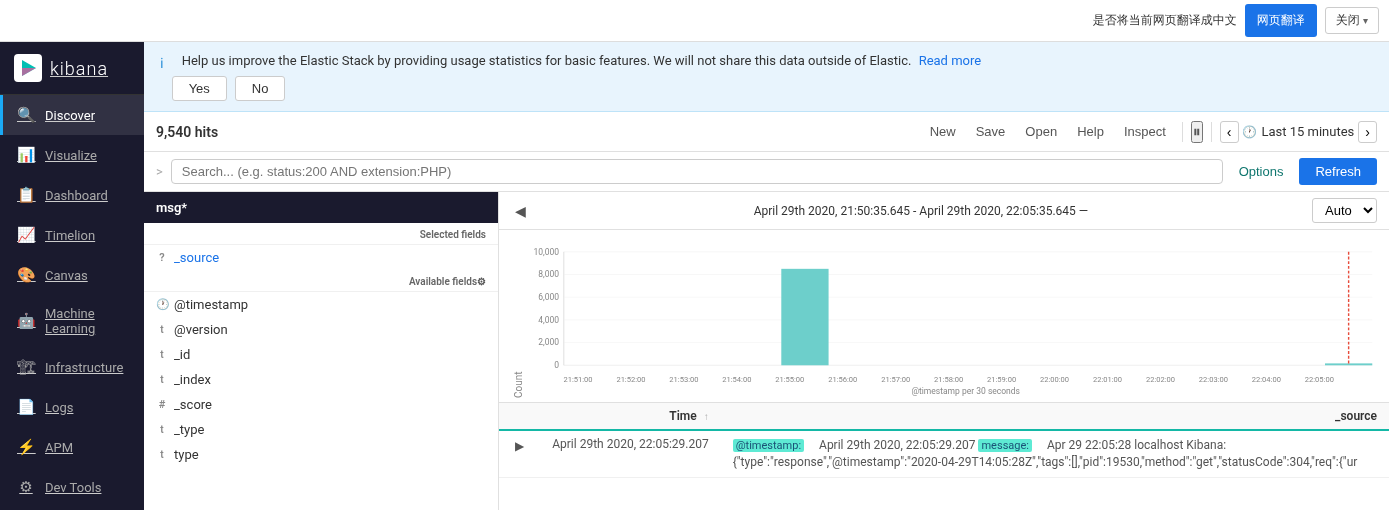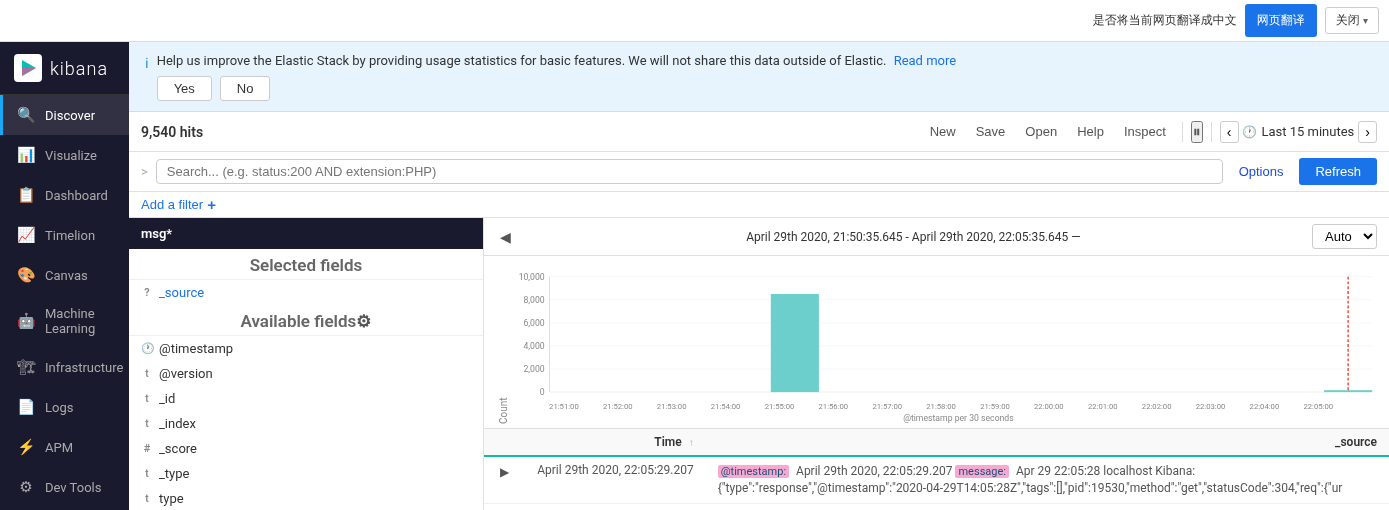--- a/index.html
+++ b/index.html
@@ -16,21 +16,21 @@
     }
     .close-btn {
       background: none; border: 1px solid #ccc; padding: 4px 10px; border-radius: 3px; cursor: pointer; font-size: 12px; color: #333;
     }
     .close-btn-arrow { font-size: 10px; color: #666; }
 
     .app-container { display: flex; flex: 1; overflow: hidden; }
 
     
     .sidebar {
-      width: 129px; background: #1a1a2e; color: #ccc; display: flex; flex-direction: column; flex-shrink: 0;
+      width: 144px; background: #1a1a2e; color: #ccc; display: flex; flex-direction: column; flex-shrink: 0; text-decoration: underline;
     }
     .sidebar-logo {
       display: flex; align-items: center; gap: 8px; padding: 12px 14px; border-bottom: 1px solid #333;
     }
     .logo-icon {
       width: 28px; height: 28px; background: #fff; border-radius: 4px; display: flex; align-items: center; justify-content: center;
     }
     .logo-icon svg { width: 20px; height: 20px; }
     .logo-text { color: #fff; font-size: 18px; font-weight: 300; letter-spacing: 1px; }
     .sidebar-nav { flex: 1; overflow-y: auto; }
@@ -41,21 +41,21 @@
     .nav-icon { font-size: 15px; width: 18px; text-align: center; flex-shrink: 0; }
 
     
     .main-content { flex: 1; display: flex; flex-direction: column; overflow: hidden; background: #fff; }
 
     
     .info-banner {
       background: #e8f4fd; border-bottom: 1px solid #bee3f8; padding: 10px 16px; display: flex; align-items: flex-start; gap: 8px;
     }
     .info-icon { color: #2b90d9; font-size: 14px; margin-top: 1px; }
-    .info-text { flex: 1; font-size: 13px; color: #333; line-height: 1.4; }
+    .info-text { flex: 1; font-size: 13px; color: #333; line-height: 1.4; margin-left: 10px; }
     .info-actions { display: flex; gap: 8px; margin-top: 6px; }
     .banner-btn {
       padding: 4px 16px; border-radius: 3px; font-size: 13px; cursor: pointer; border: 1px solid #ccc; background: #fff; color: #333;
     }
 
     
     .toolbar {
       display: flex; align-items: center; padding: 8px 12px; border-bottom: 1px solid #e0e0e0; gap: 8px; background: #fff;
     }
     .hits-count { font-size: 14px; font-weight: 600; color: #333; flex: 1; }
@@ -72,39 +72,39 @@
 
     
     .search-bar {
       display: flex; align-items: center; padding: 6px 12px; border-bottom: 1px solid #e0e0e0; gap: 8px; background: #fff;
     }
     .search-prompt { color: #aaa; font-size: 13px; flex-shrink: 0; }
     .search-input-wrap {
       flex: 1; border: 1px solid #ccc; border-radius: 4px; display: flex; align-items: center; padding: 4px 10px; background: #fff;
     }
     .search-input { border: none; outline: none; width: 100%; font-size: 13px; color: #666; }
-    .search-options-btn { background: none; border: none; cursor: pointer; color: #1d4ed8; font-size: 13px; padding: 4px 8px; }
+    .search-options-btn { background: none; border: none; cursor: pointer; color: #0f766e; font-size: 13px; padding: 4px 8px; }
     .refresh-btn { background: #1a73e8; color: #fff; border: none; padding: 6px 16px; border-radius: 3px; cursor: pointer; font-size: 13px; font-weight: 500; }
 
     
     .filter-bar { padding: 4px 12px; border-bottom: 1px solid #e0e0e0; display: flex; align-items: center; }
     .add-filter-btn { color: #1a73e8; background: none; border: none; cursor: pointer; font-size: 13px; display: flex; align-items: center; gap: 4px; }
     .plus-icon { font-size: 15px; font-weight: bold; }
 
     
     .content-area { flex: 1; display: flex; overflow: hidden; }
 
     
     .field-list {
       width: 355px; flex-shrink: 0; border-right: 1px solid #e0e0e0; display: flex; flex-direction: column; overflow: hidden; background: #fff;
     }
     .field-list-header {
       padding: 8px 12px; background: #1a1a2e; color: #fff; font-size: 13px; font-weight: 600; display: flex; align-items: center;
     }
-    .field-section-title { padding: 6px 12px 4px; font-size: 17px; color: #666; font-weight: 600; border-bottom: 1px solid #f0f0f0; display: flex; align-items: center; justify-content: center; }
+    .field-section-title { padding: 6px 12px 4px; font-size: 10px; color: #666; font-weight: 600; border-bottom: 1px solid #f0f0f0; display: flex; align-items: center; justify-content: flex-end; }
     .gear-icon { cursor: pointer; color: #555; }
     .field-item { display: flex; align-items: center; gap: 6px; padding: 5px 12px; cursor: pointer; }
     .field-type-badge { font-size: 10px; color: #888; width: 12px; text-align: center; flex-shrink: 0; font-weight: 600; }
     .field-name { font-size: 13px; color: #333; }
     .field-item.selected-field .field-name { color: #1a73e8; }
     .question-badge { color: #888; font-size: 11px; }
     .clock-badge { color: #888; font-size: 11px; }
     .hash-badge { color: #888; font-size: 11px; }
 
     
@@ -126,21 +126,21 @@
     
     .results-table { flex: 1; overflow-y: auto; }
     table { width: 100%; border-collapse: collapse; }
     thead th { padding: 6px 12px; text-align: right; font-size: 12px; color: #333; font-weight: 600; border-bottom: 2px solid #14b8a6; background: #f9f9f9; cursor: pointer; }
     thead th .sort-icon { color: #aaa; margin-left: 4px; font-size: 10px; }
     tbody tr { border-bottom: 1px solid #f0f0f0; }
     .expand-btn { background: none; border: none; cursor: pointer; color: #555; font-size: 12px; padding: 2px 4px; }
     td { padding: 6px 12px; font-size: 12px; vertical-align: top; }
     .td-time { color: #555; white-space: nowrap; font-size: 12px; }
     .td-source { color: #333; font-size: 12px; line-height: 1.4; }
-    .source-field { background: #f9a8d4; border-radius: 2px; padding: 0 3px; margin-right: 4px; font-size: 11px; color: #1a5276; }
+    .source-field { background: #5eead4; border-radius: 2px; padding: 0 3px; margin-right: 12px; font-size: 11px; color: #1a5276; }
     .source-text { color: #555; }
 
     .chart-wrapper { display: flex; align-items: stretch; }
     .y-axis-label { writing-mode: vertical-rl; transform: rotate(180deg); font-size: 10px; color: #888; padding: 0 2px; display: flex; align-items: center; }
   </style>
 </head>
 <body>
 
 <div class="translation-bar">
   <span class="translation-bar-text">是否将当前网页翻译成中文</span>
@@ -250,26 +250,20 @@
 
     <div class="search-bar">
       <span class="search-prompt">&gt;</span>
       <div class="search-input-wrap">
         <input type="text" class="search-input" placeholder="Search... (e.g. status:200 AND extension:PHP)" style="">
       </div>
       <button class="search-options-btn">Options</button>
       <button class="refresh-btn">Refresh</button>
     </div>
 
-    <div class="filter-bar">
-      <button class="add-filter-btn">
-        <span>Add a filter</span>
-        <span class="plus-icon">+</span>
-      </button>
-    </div>
 
     <div class="content-area">
 
       <div class="field-list">
         <div class="field-list-header">
           <span>msg*</span>
         </div>
 
         <div class="field-section-title">
           <span>Selected fields</span>

